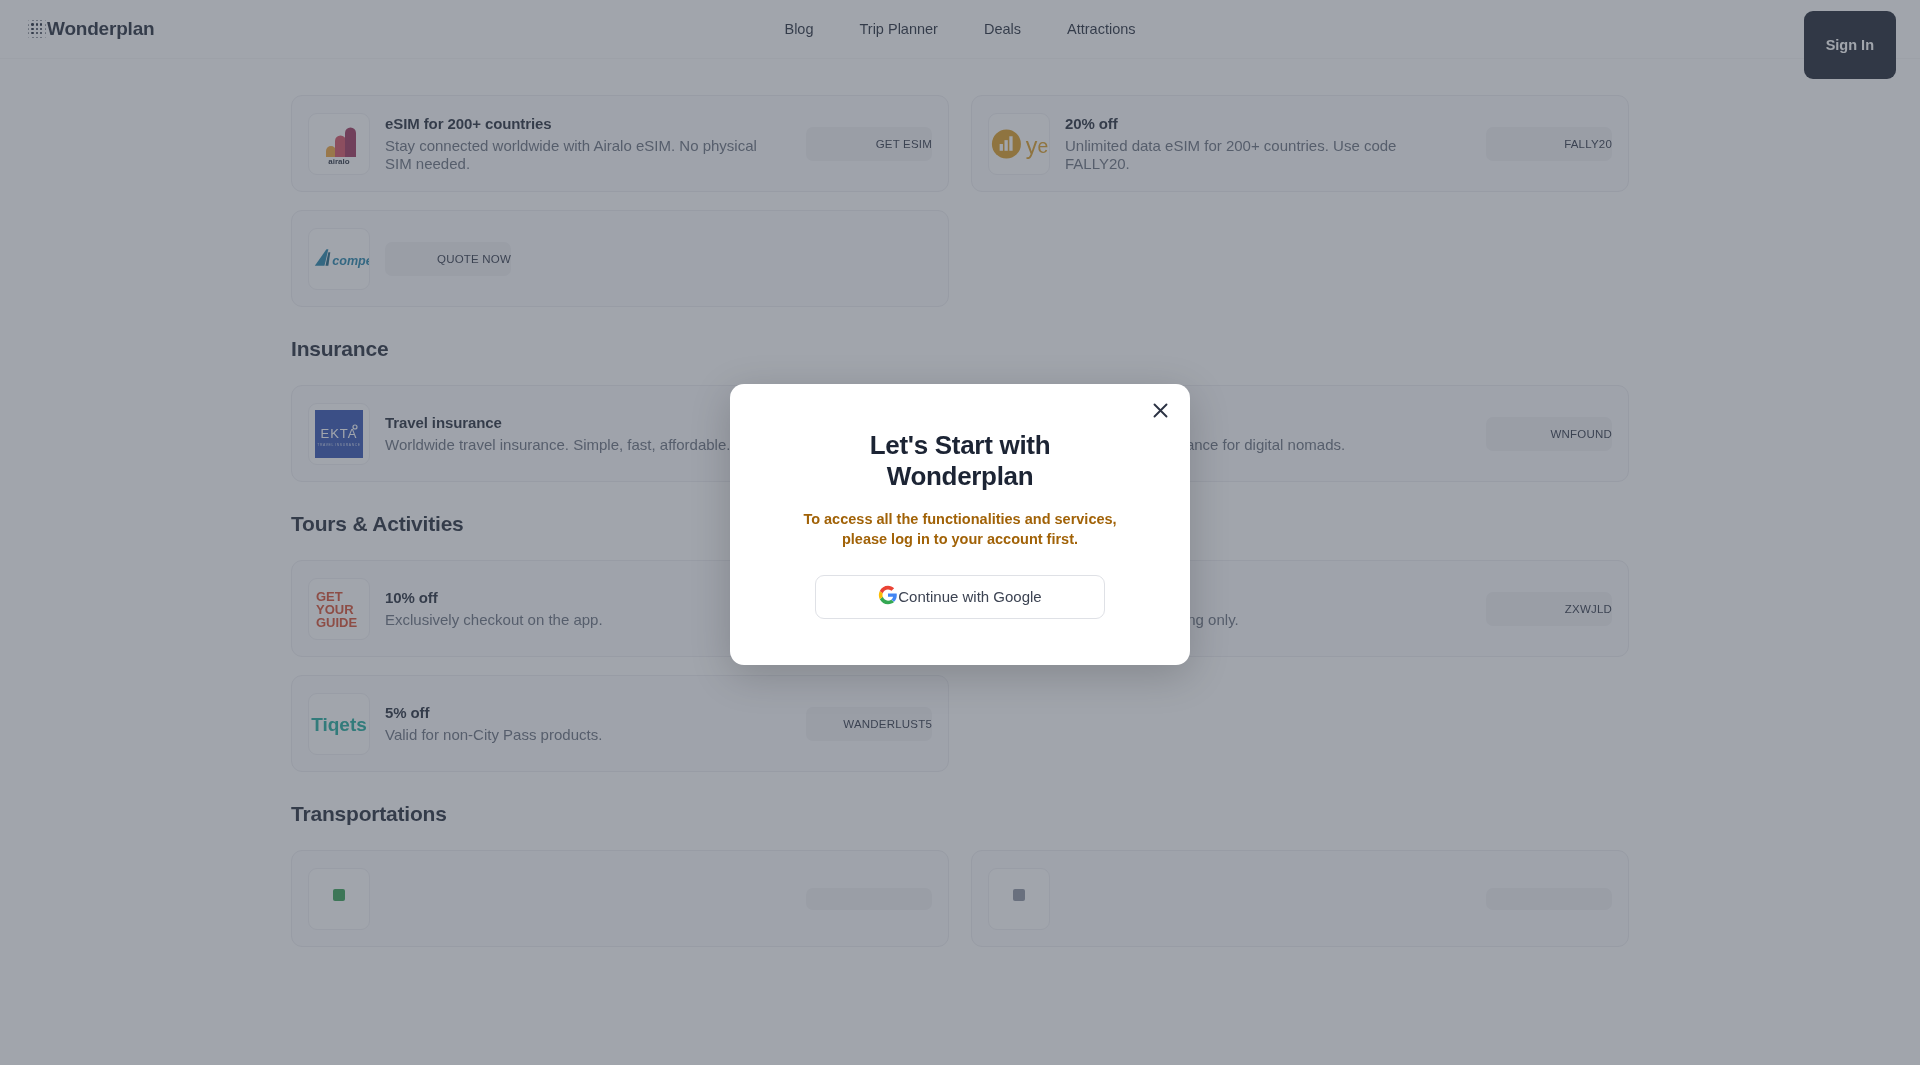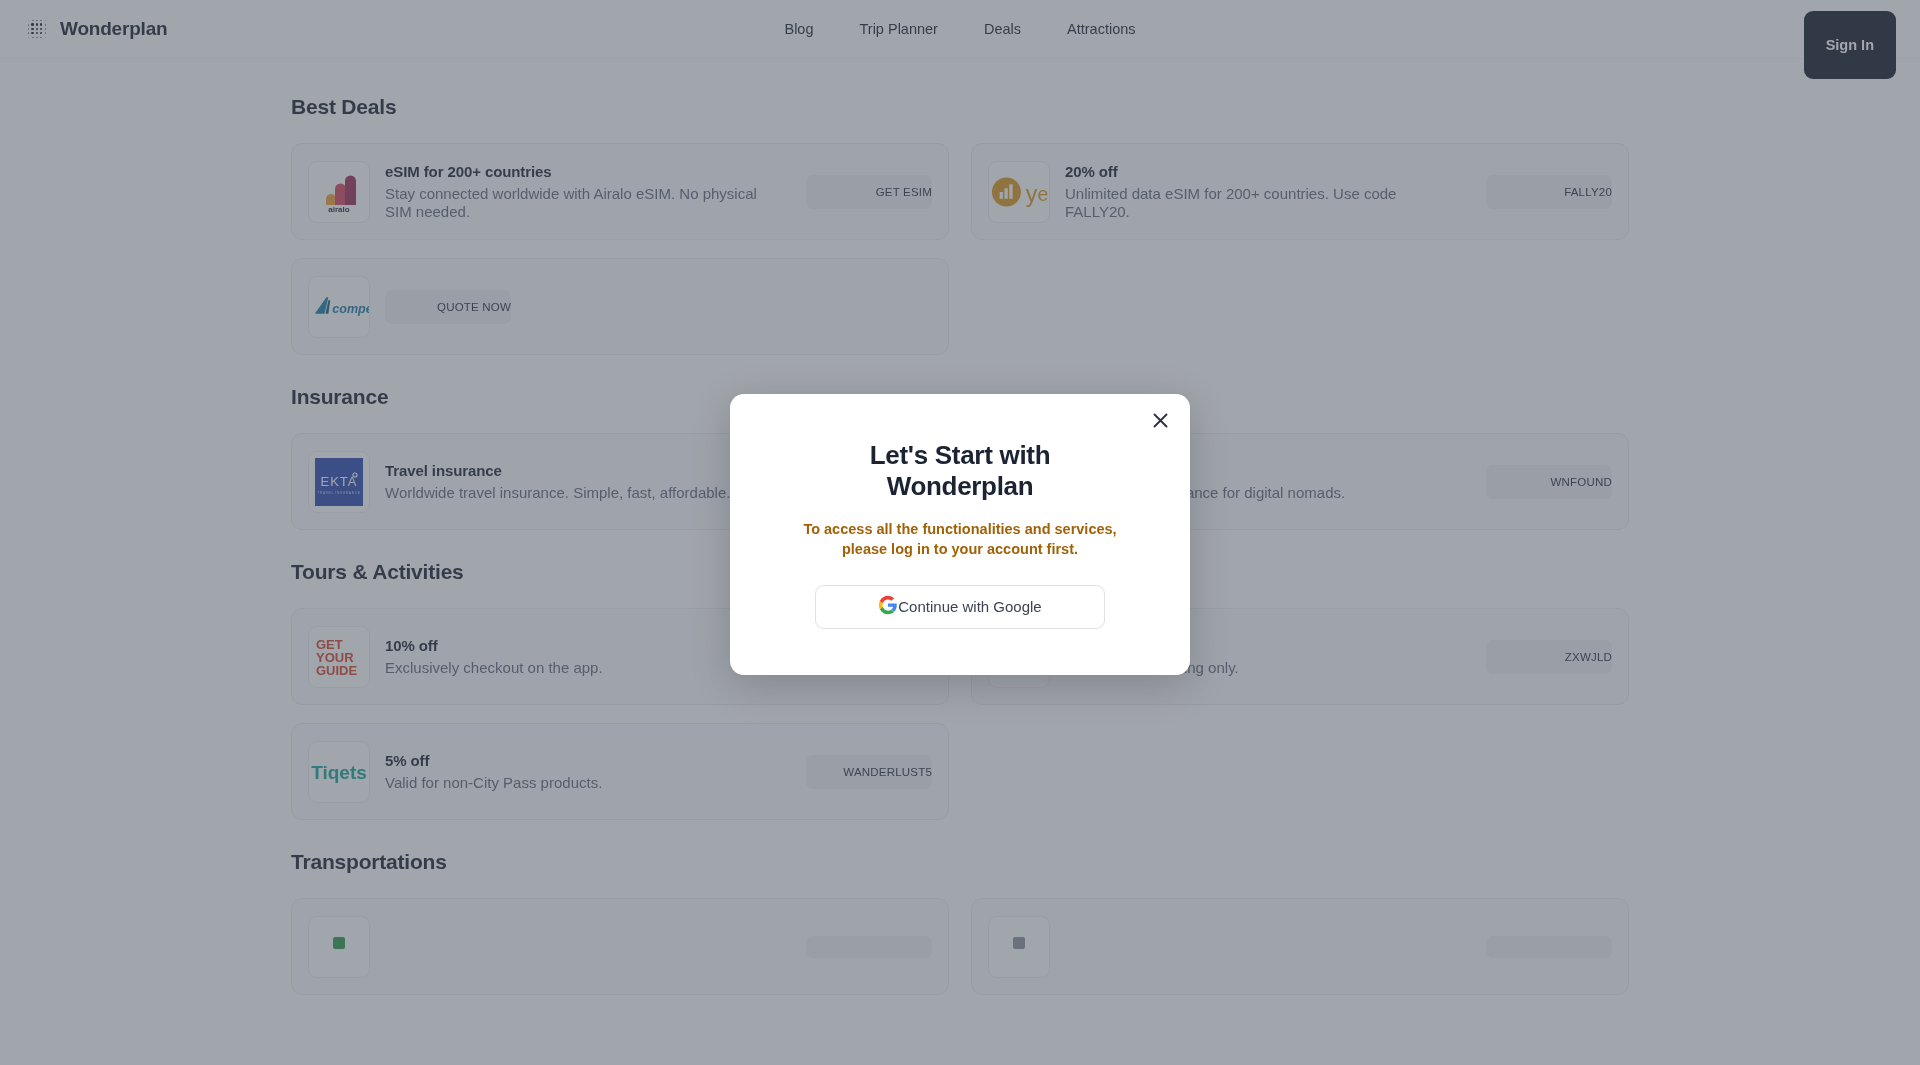--- a/index.html
+++ b/index.html
@@ -30,21 +30,20 @@
     display: flex;
     align-items: center;
     padding: 0 24px;
     position: relative;
     border-bottom: 1px solid rgba(0,0,0,0.03);
   }
 
   .brand {
     display: flex;
     align-items: center;
-    gap: 13px;
   }
 
   .logo-dots {
     width: 20px;
     height: 20px;
     display: grid;
     grid-template-columns: repeat(5, 1fr);
     grid-template-rows: repeat(5, 1fr);
     gap: 1px;
     margin-left: 3px;
@@ -188,21 +187,21 @@
   #overlay {
     position: absolute;
     inset: 0;
     background: rgba(75, 82, 96, 0.52);
     z-index: 50;
   }
 
   #modal {
     position: absolute;
     left: 730px;
-    top: 394px;
+    top: 384px;
     width: 460px;
     height: 281px;
     background: #ffffff;
     border-radius: 14px;
     z-index: 60;
     box-shadow: 0 10px 40px rgba(0,0,0,0.18);
     display: flex;
     flex-direction: column;
     align-items: center;
   }
@@ -303,21 +302,20 @@
       <a class="nav-link">Deals</a>
       <a class="nav-link">Attractions</a>
     </div>
 
     <button class="signin-btn">Sign In</button>
   </div>
 
   <div class="content">
 
     <div class="section">
-      <div class="section-title">Best Deals</div>
       <div class="deal-grid">
 
         <div class="deal-card">
           <div class="deal-logo">
             <svg width="46" height="42" viewBox="0 0 46 42">
               <path d="M10 28 a5 5 0 0 1 5-5 a5 5 0 0 1 5 5 v6 h-10 z" fill="#EFA235"></path>
               <path d="M19 18 a5.5 5.5 0 0 1 5.5-5.5 a5.5 5.5 0 0 1 5.5 5.5 v16 h-11 z" fill="#D44A5E"></path>
               <path d="M29 10 a5.5 5.5 0 0 1 5.5-5.5 a5.5 5.5 0 0 1 5.5 5.5 v24 h-11 z" fill="#9B2D56"></path>
               <text x="23" y="41" font-family="Liberation Sans, sans-serif" font-size="8" font-weight="700" fill="#1c2434" text-anchor="middle">airalo</text>
             </svg>

